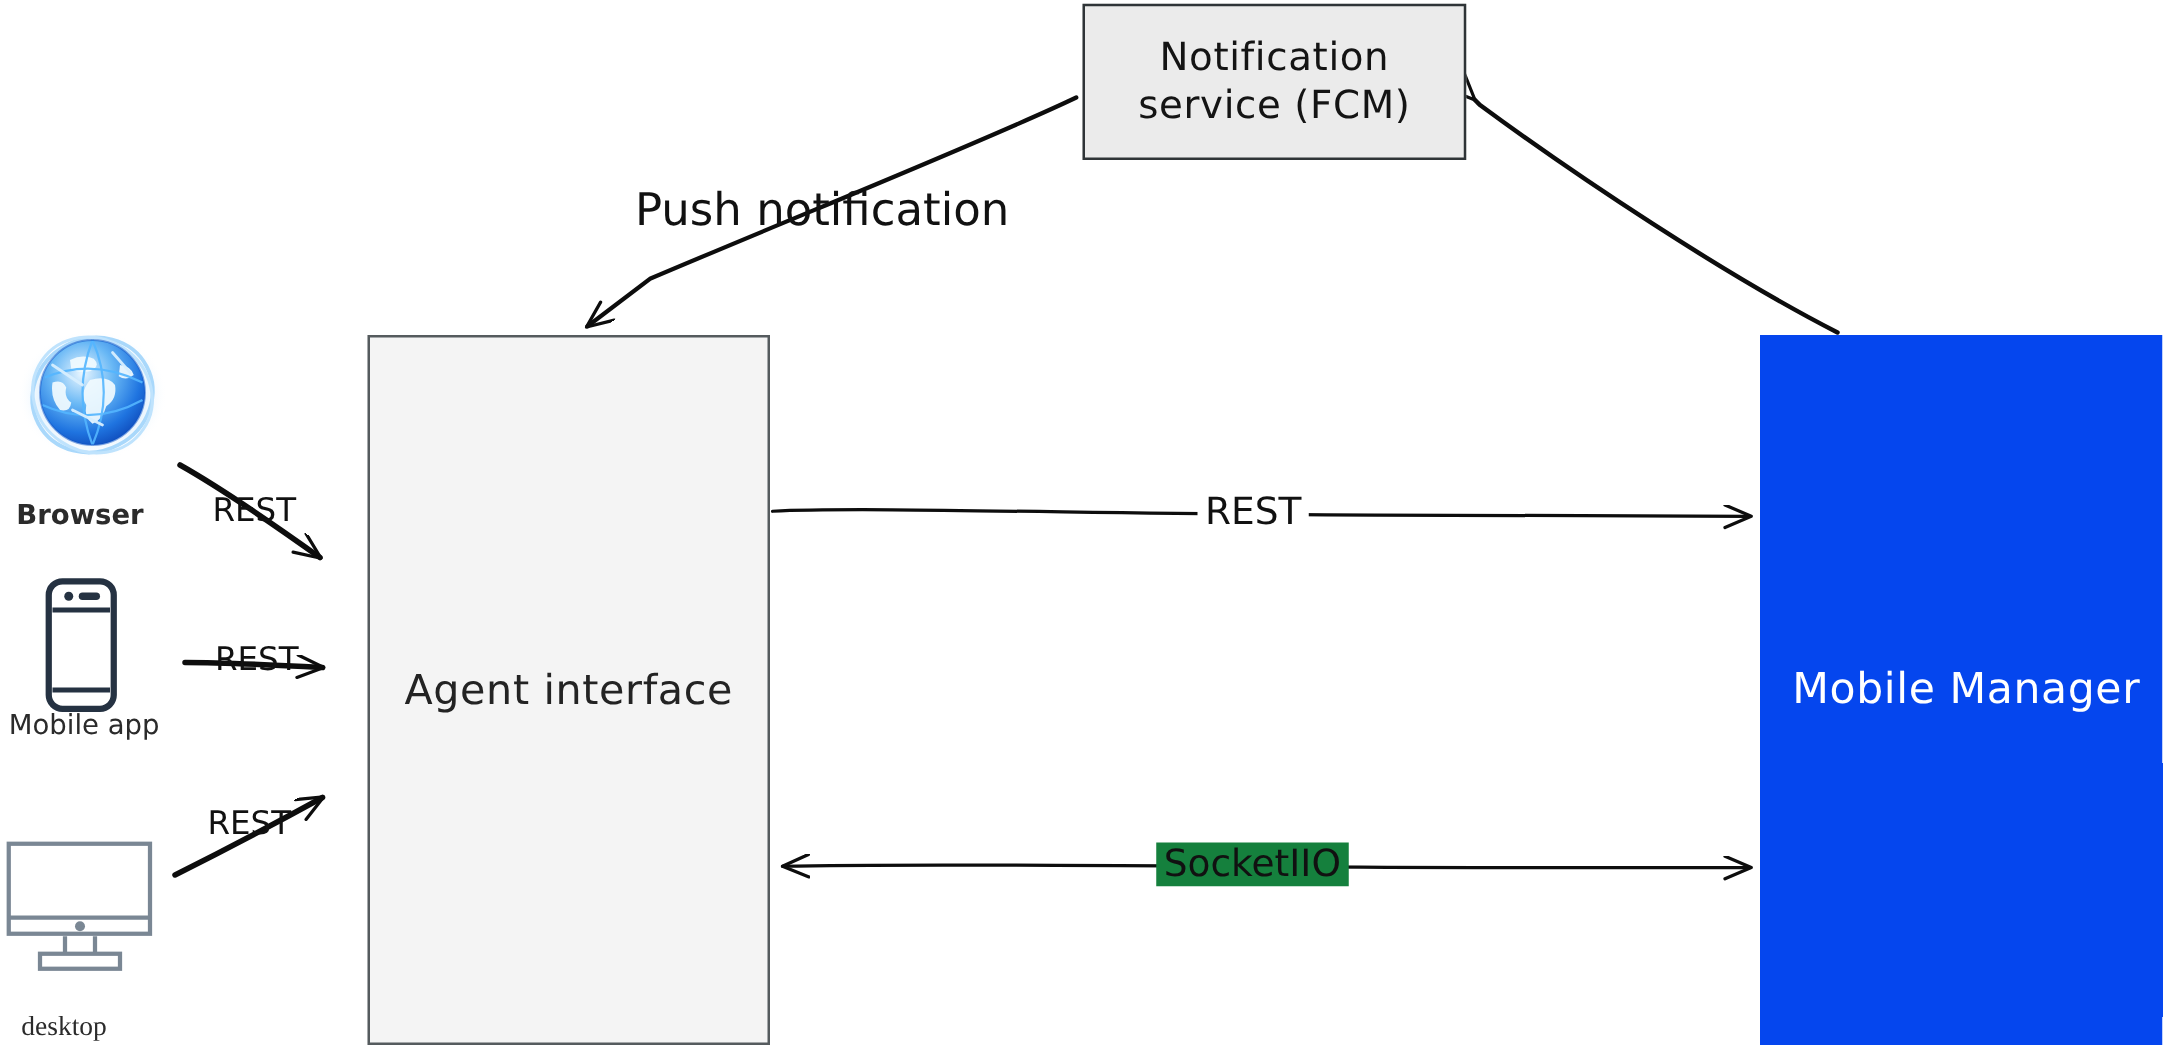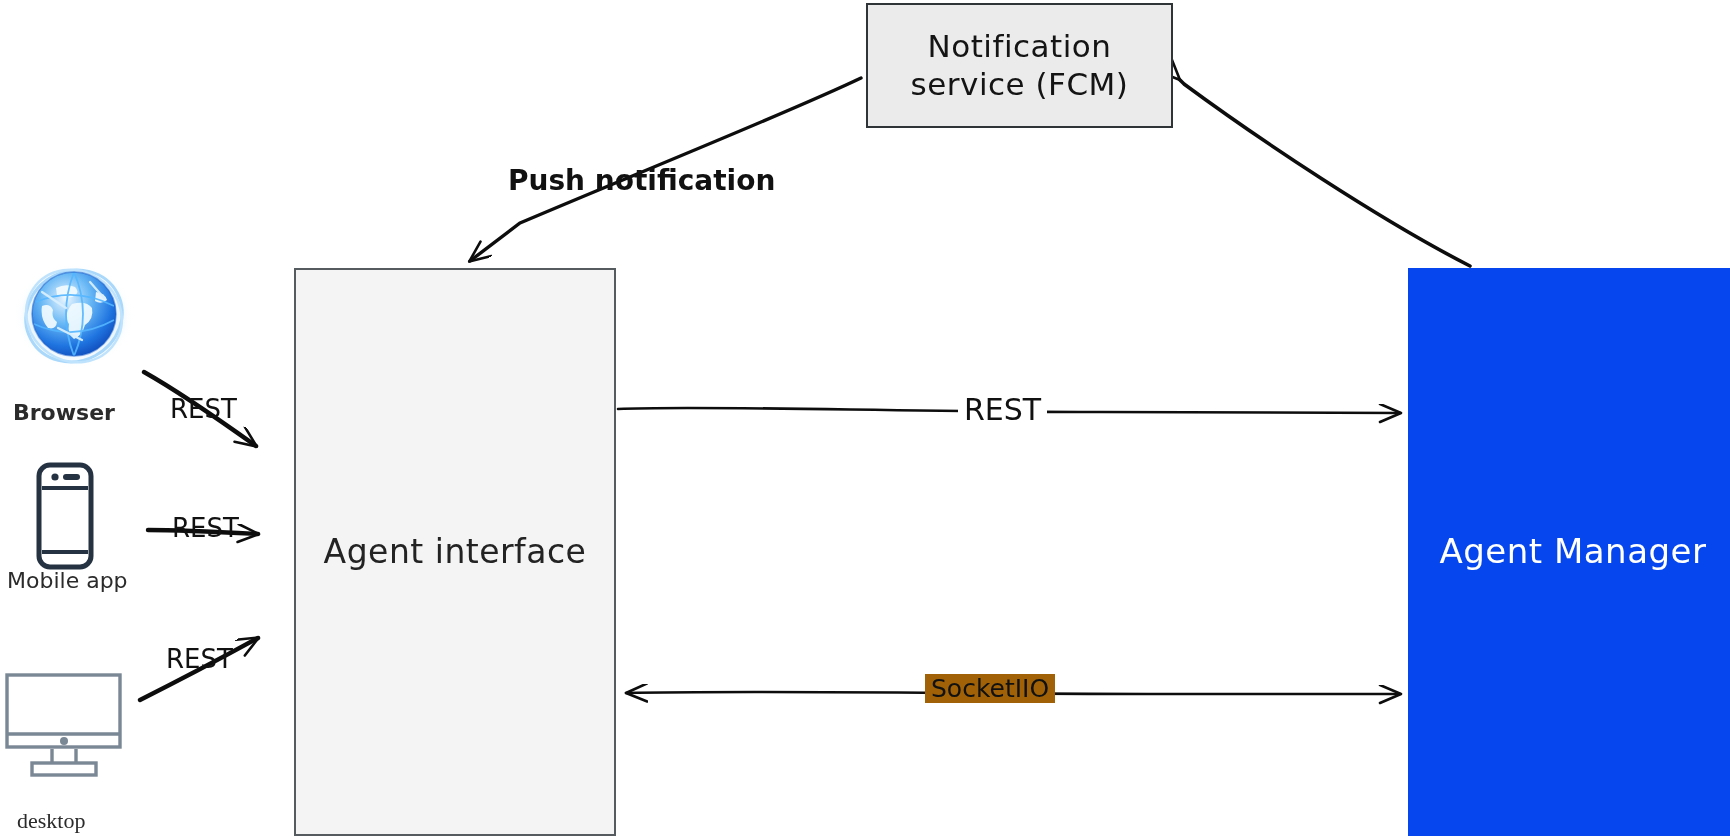--- a/index.html
+++ b/index.html
@@ -82,36 +82,35 @@
 
   
   .edge-label {
     position: absolute;
     font-family: "DejaVu Sans", sans-serif;
     color: #111111;
     white-space: nowrap;
   }
   #label-push {
     left: 508px;
-    top: 164px;
-    font-size: 28px;
-    font-weight: bold;
+    top: 148px;
+    font-size: 36px;
   }
   #label-rest-top {
     left: 958px;
     top: 392px;
     font-size: 30px;
     background: #ffffff;
     padding: 0 6px;
   }
   #label-socketio {
     left: 925px;
     top: 674px;
-    font-size: 25px;
-    background: #a16207;
+    font-size: 30px;
+    background: #15803d;
     padding: 0 6px;
   }
   #label-rest-browser {
     left: 170px;
     top: 394px;
     font-size: 26px;
   }
   #label-rest-mobile {
     left: 172px;
     top: 513px;
@@ -192,21 +191,21 @@
   </div>
 
   <div class="node" id="node-notification">
     <div class="node-label">
       <div>Notification</div>
       <div>service (FCM)</div>
     </div>
   </div>
 
   <div class="node" id="node-agent-manager">
-    <div class="node-label">Agent Manager</div>
+    <div class="node-label">Mobile Manager</div>
   </div>
 
   <div class="edge-label" id="label-push">Push notification</div>
 
   <div class="edge-label" id="label-rest-top">REST</div>
 
   <div class="edge-label" id="label-socketio">SocketIIO</div>
 
   <div class="edge-label" id="label-rest-browser">REST</div>
 

